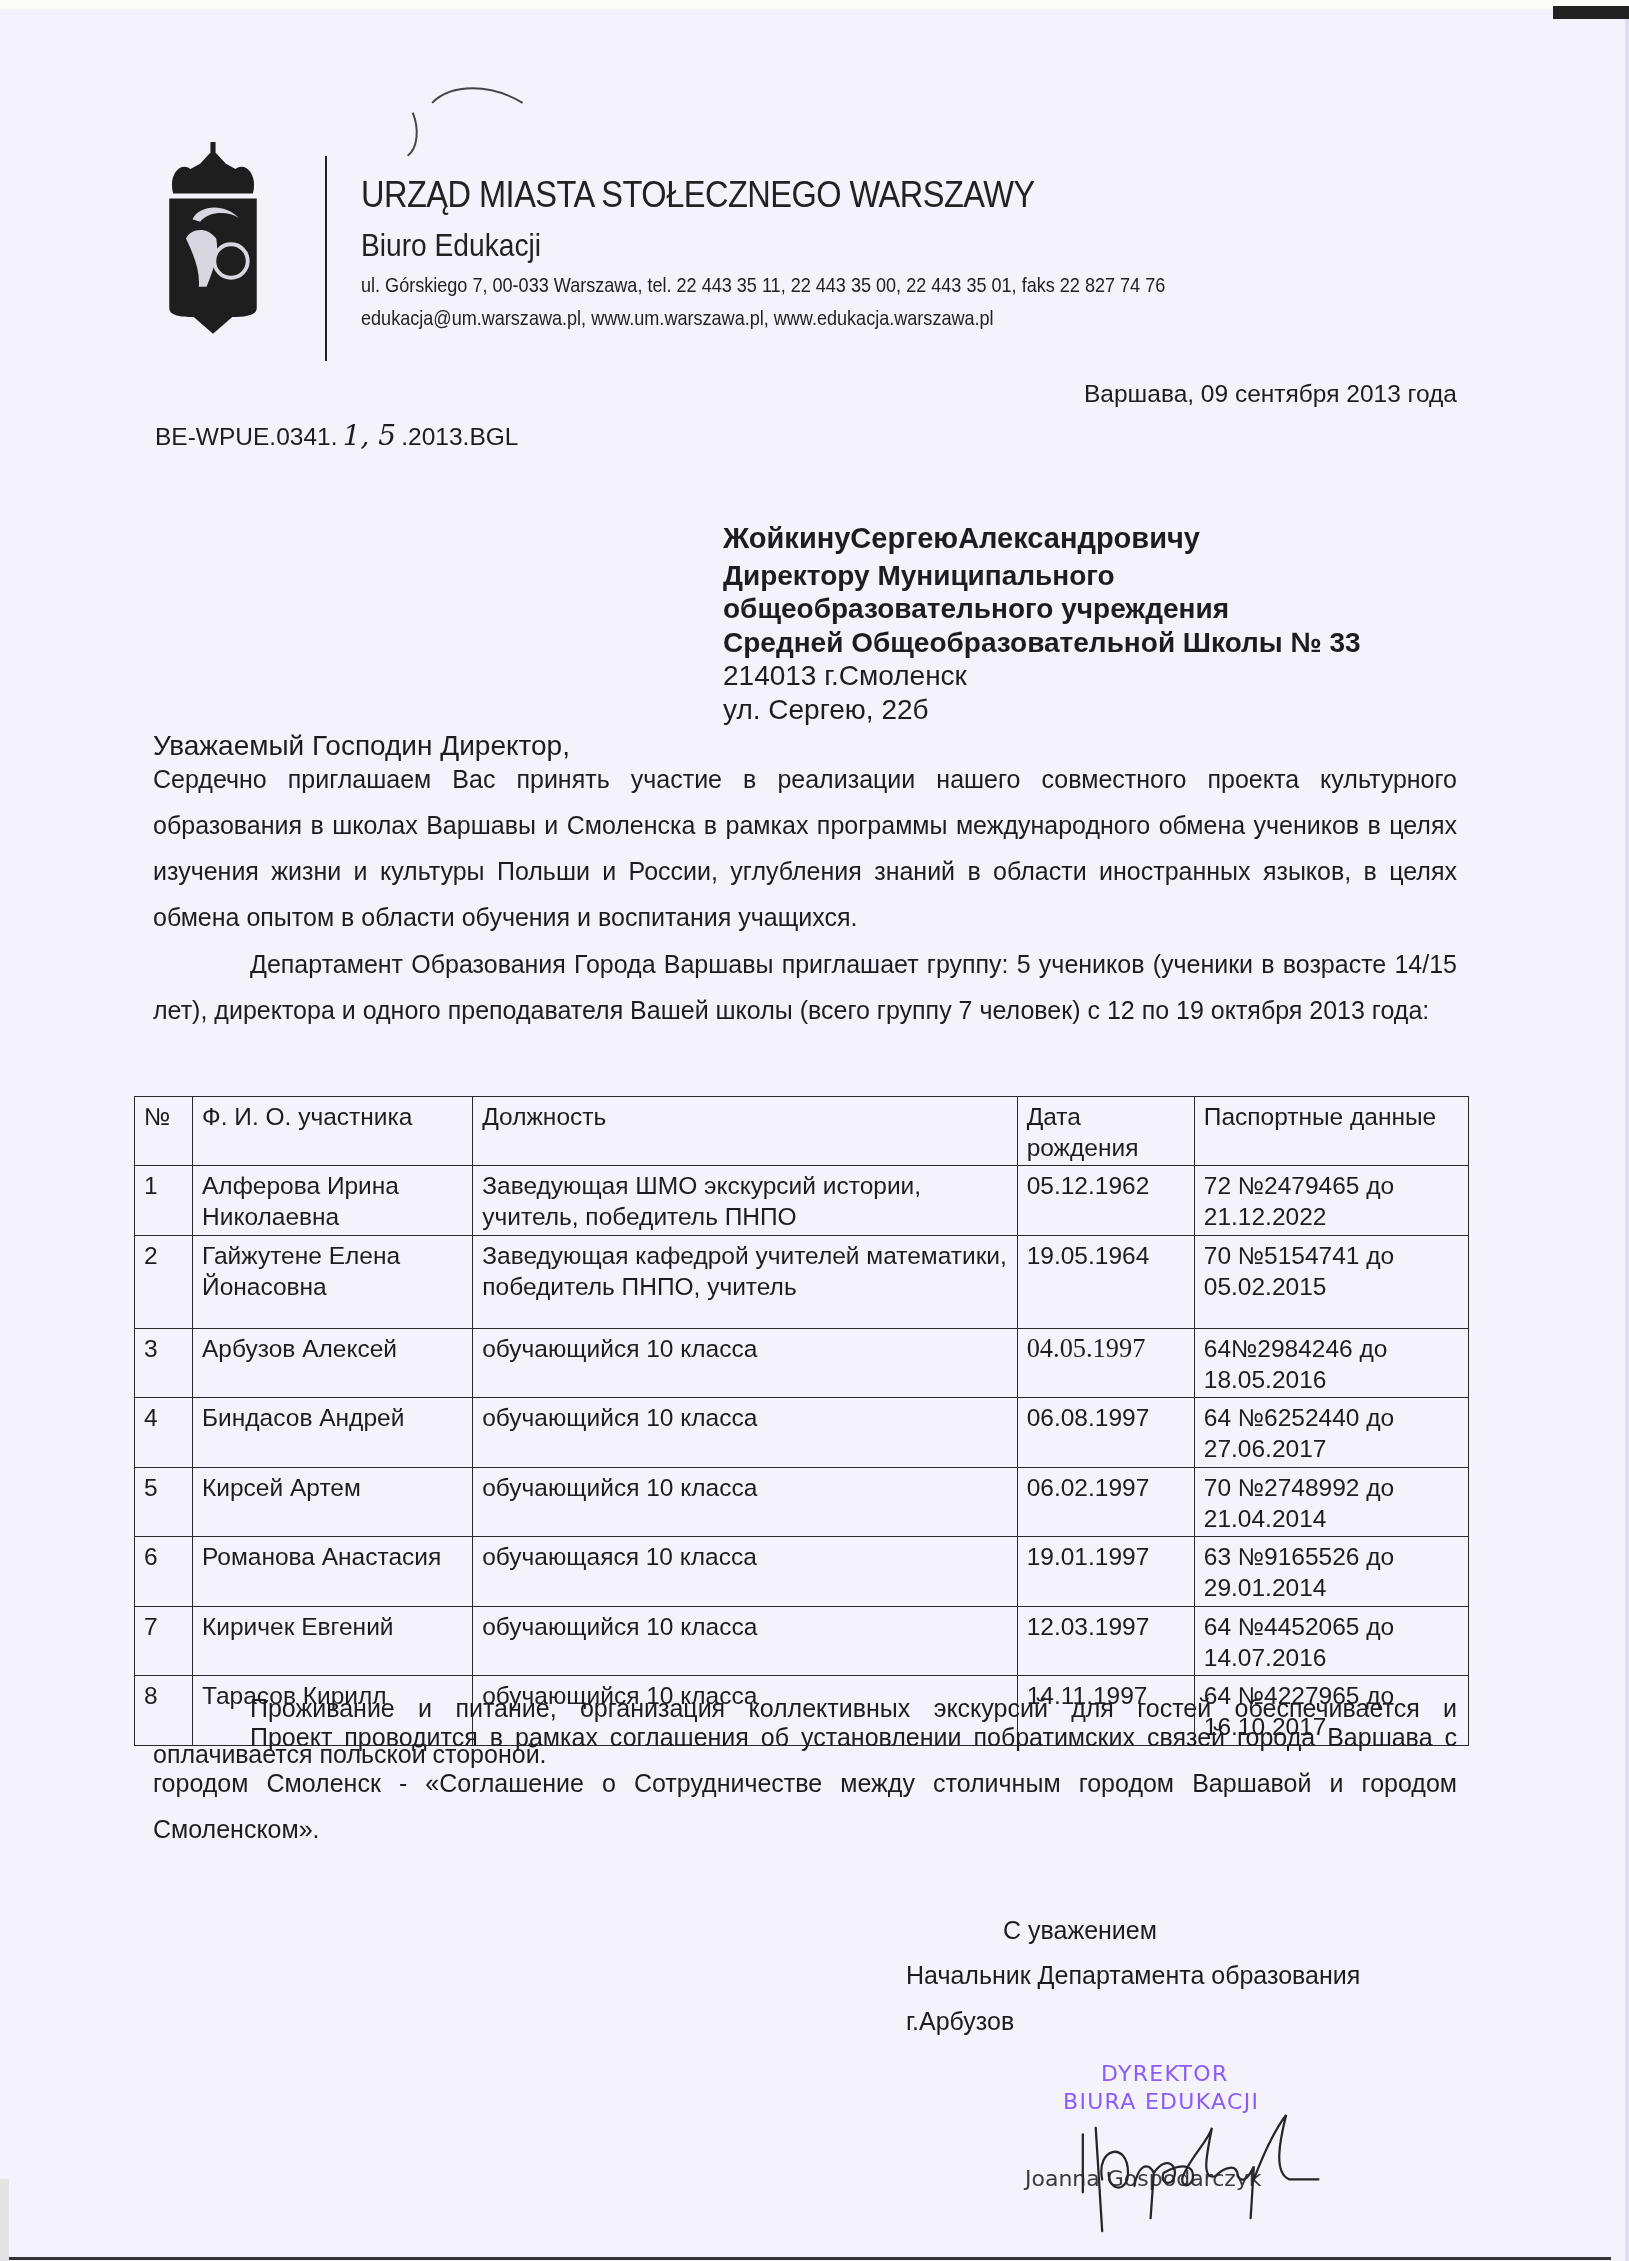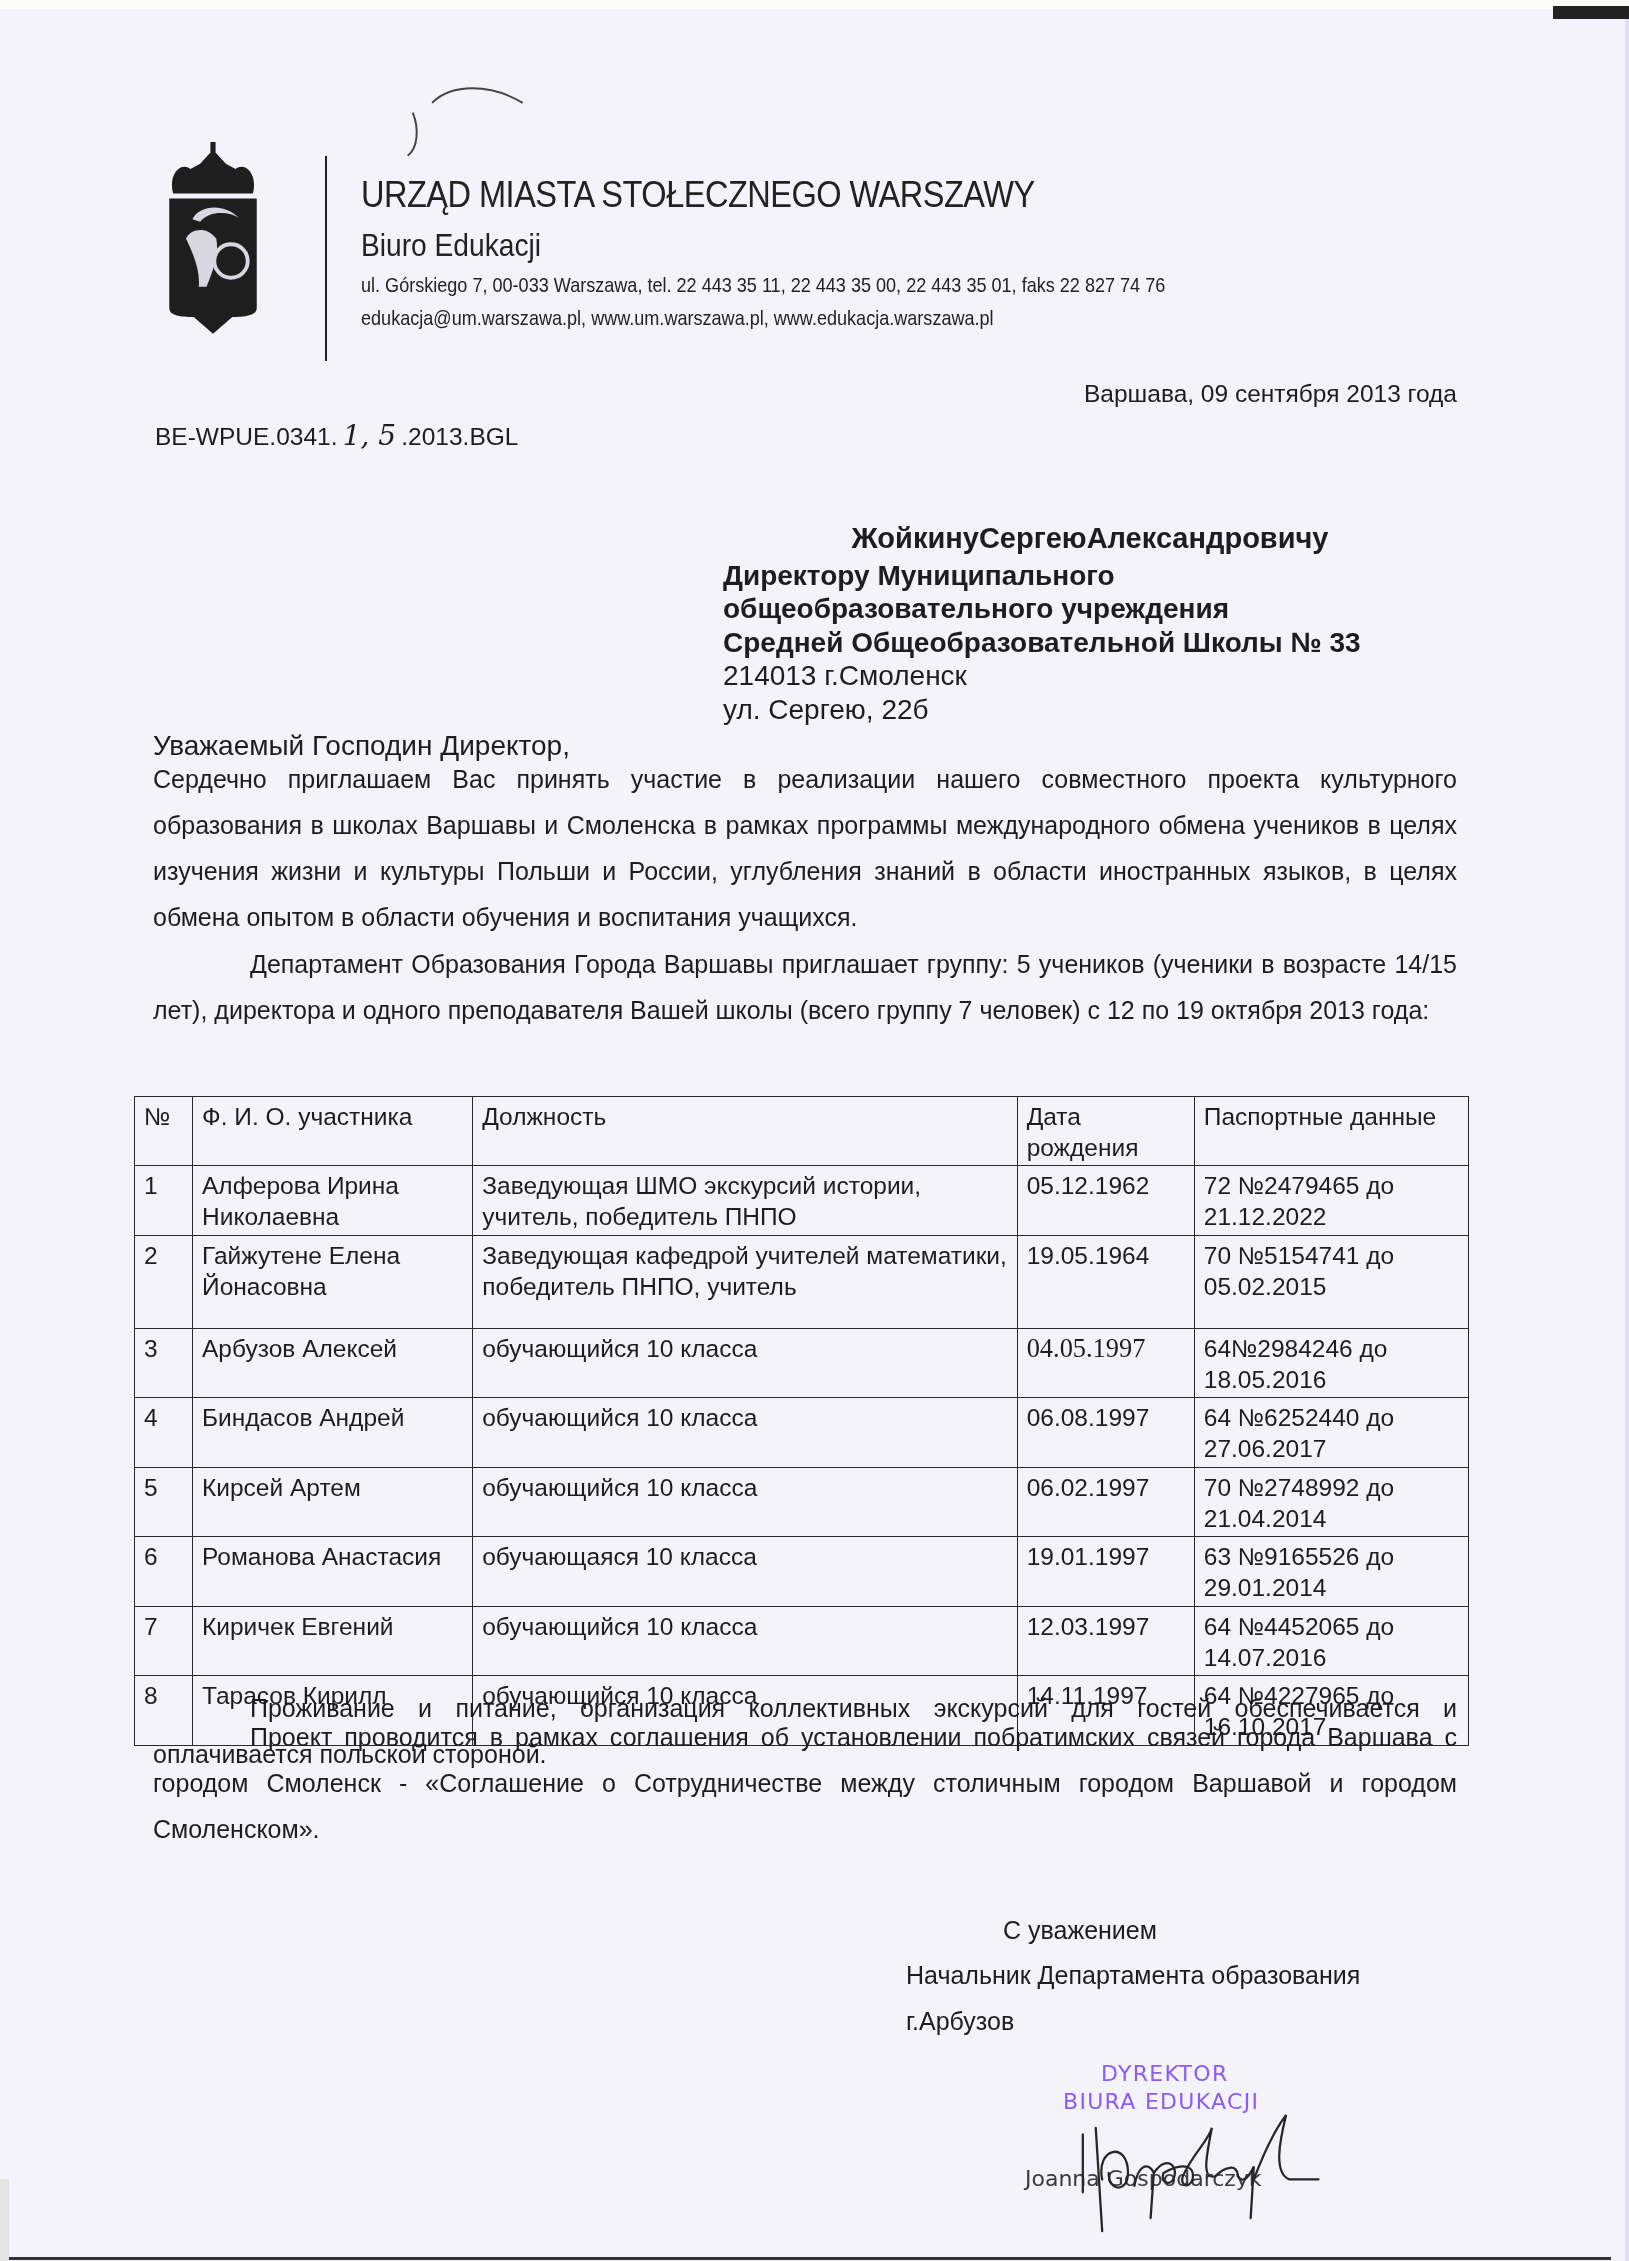--- a/index.html
+++ b/index.html
@@ -24,21 +24,21 @@
   .org-addr { left:361px; top:273px; font-size:21px; transform:scaleX(0.86); transform-origin:left; color:#222; }
   .org-web { left:361px; top:306px; font-size:21px; transform:scaleX(0.86); transform-origin:left; color:#222; }
 
   .date-line { right:173px; top:380px; font-size:24.5px; }
   .ref-line { left:155px; top:419px; font-size:24.5px; }
   .ref-hand { font-family:"DejaVu Serif", serif; font-style:italic; font-size:28px; margin:0 5.2px; }
 
   
   .rcp { left:723px; font-size:28px; }
   .rcp.b { font-weight:bold; }
-  .rcp-name { left:723px; top:522px; width:734px; font-size:29px; font-weight:bold; display:flex; justify-content:center; }
+  .rcp-name { left:723px; top:522px; width:734px; font-size:29px; font-weight:bold; display:flex; justify-content:flex-start; }
 
   
   .body-text { position:absolute; left:153px; width:1304px; font-size:25px; line-height:46px; text-align:justify; }
   .indent { text-indent:97px; }
 
   
   .tbl { position:absolute; left:134px; top:1096px; width:1335px; border-collapse:collapse; font-size:24.5px; line-height:31px; }
   .tbl td, .tbl th { border:1.9px solid #2a2a2a; vertical-align:top; padding:3.9px 9px 2.6px 9px; font-weight:normal; text-align:left; }
   .tbl .c0 { width:39px; } .tbl .c1 { width:261px; } .tbl .c2 { width:525px; } .tbl .c3 { width:158px; } .tbl .c4 { width:255px; }
   .tbl .serif { font-family:"Liberation Serif", serif; font-size:26.4px; }

